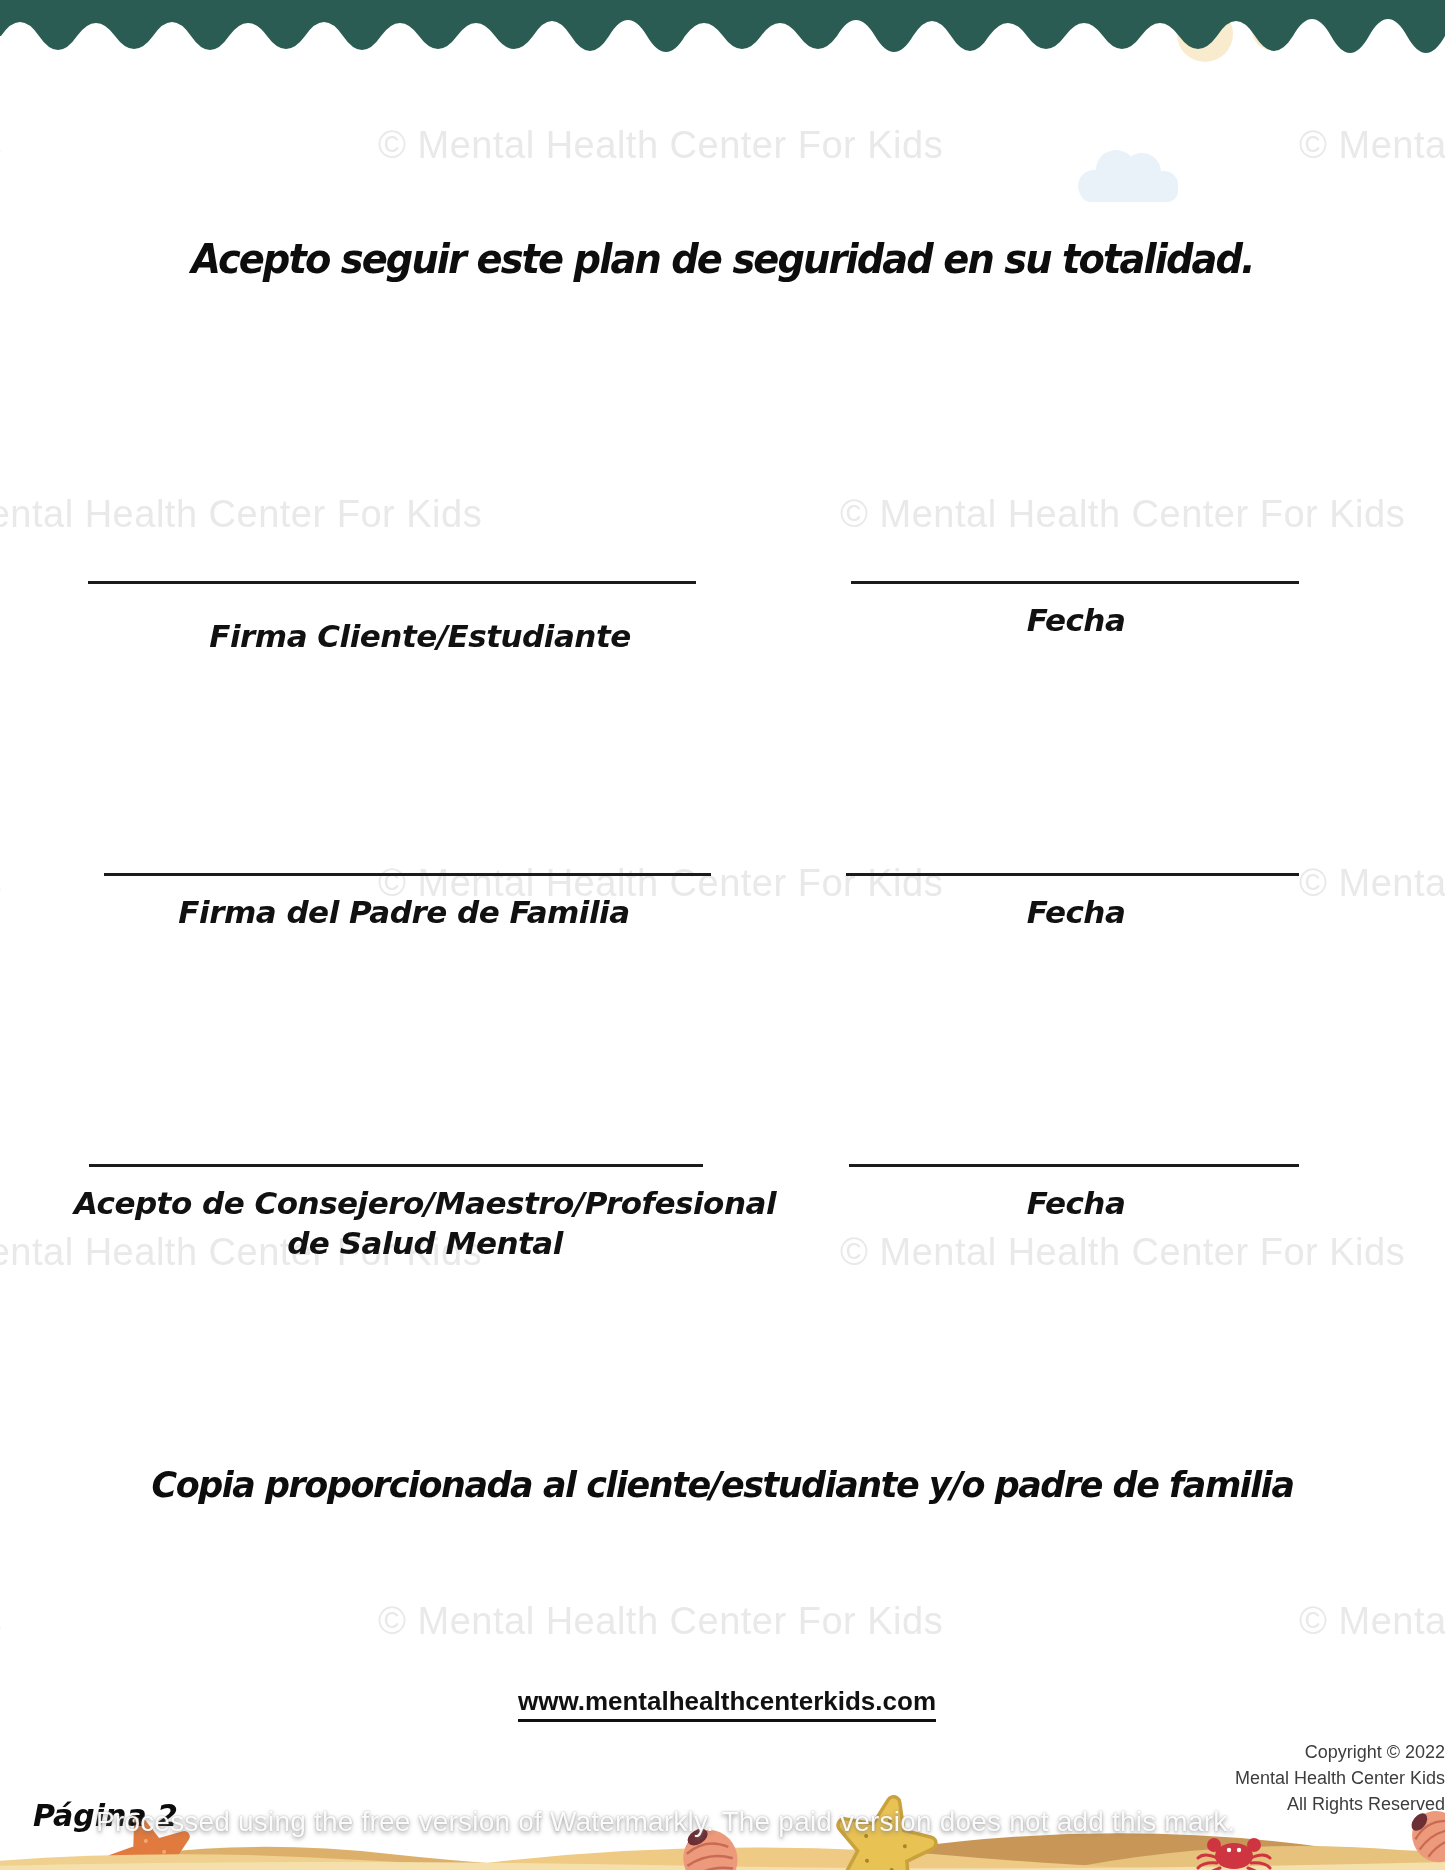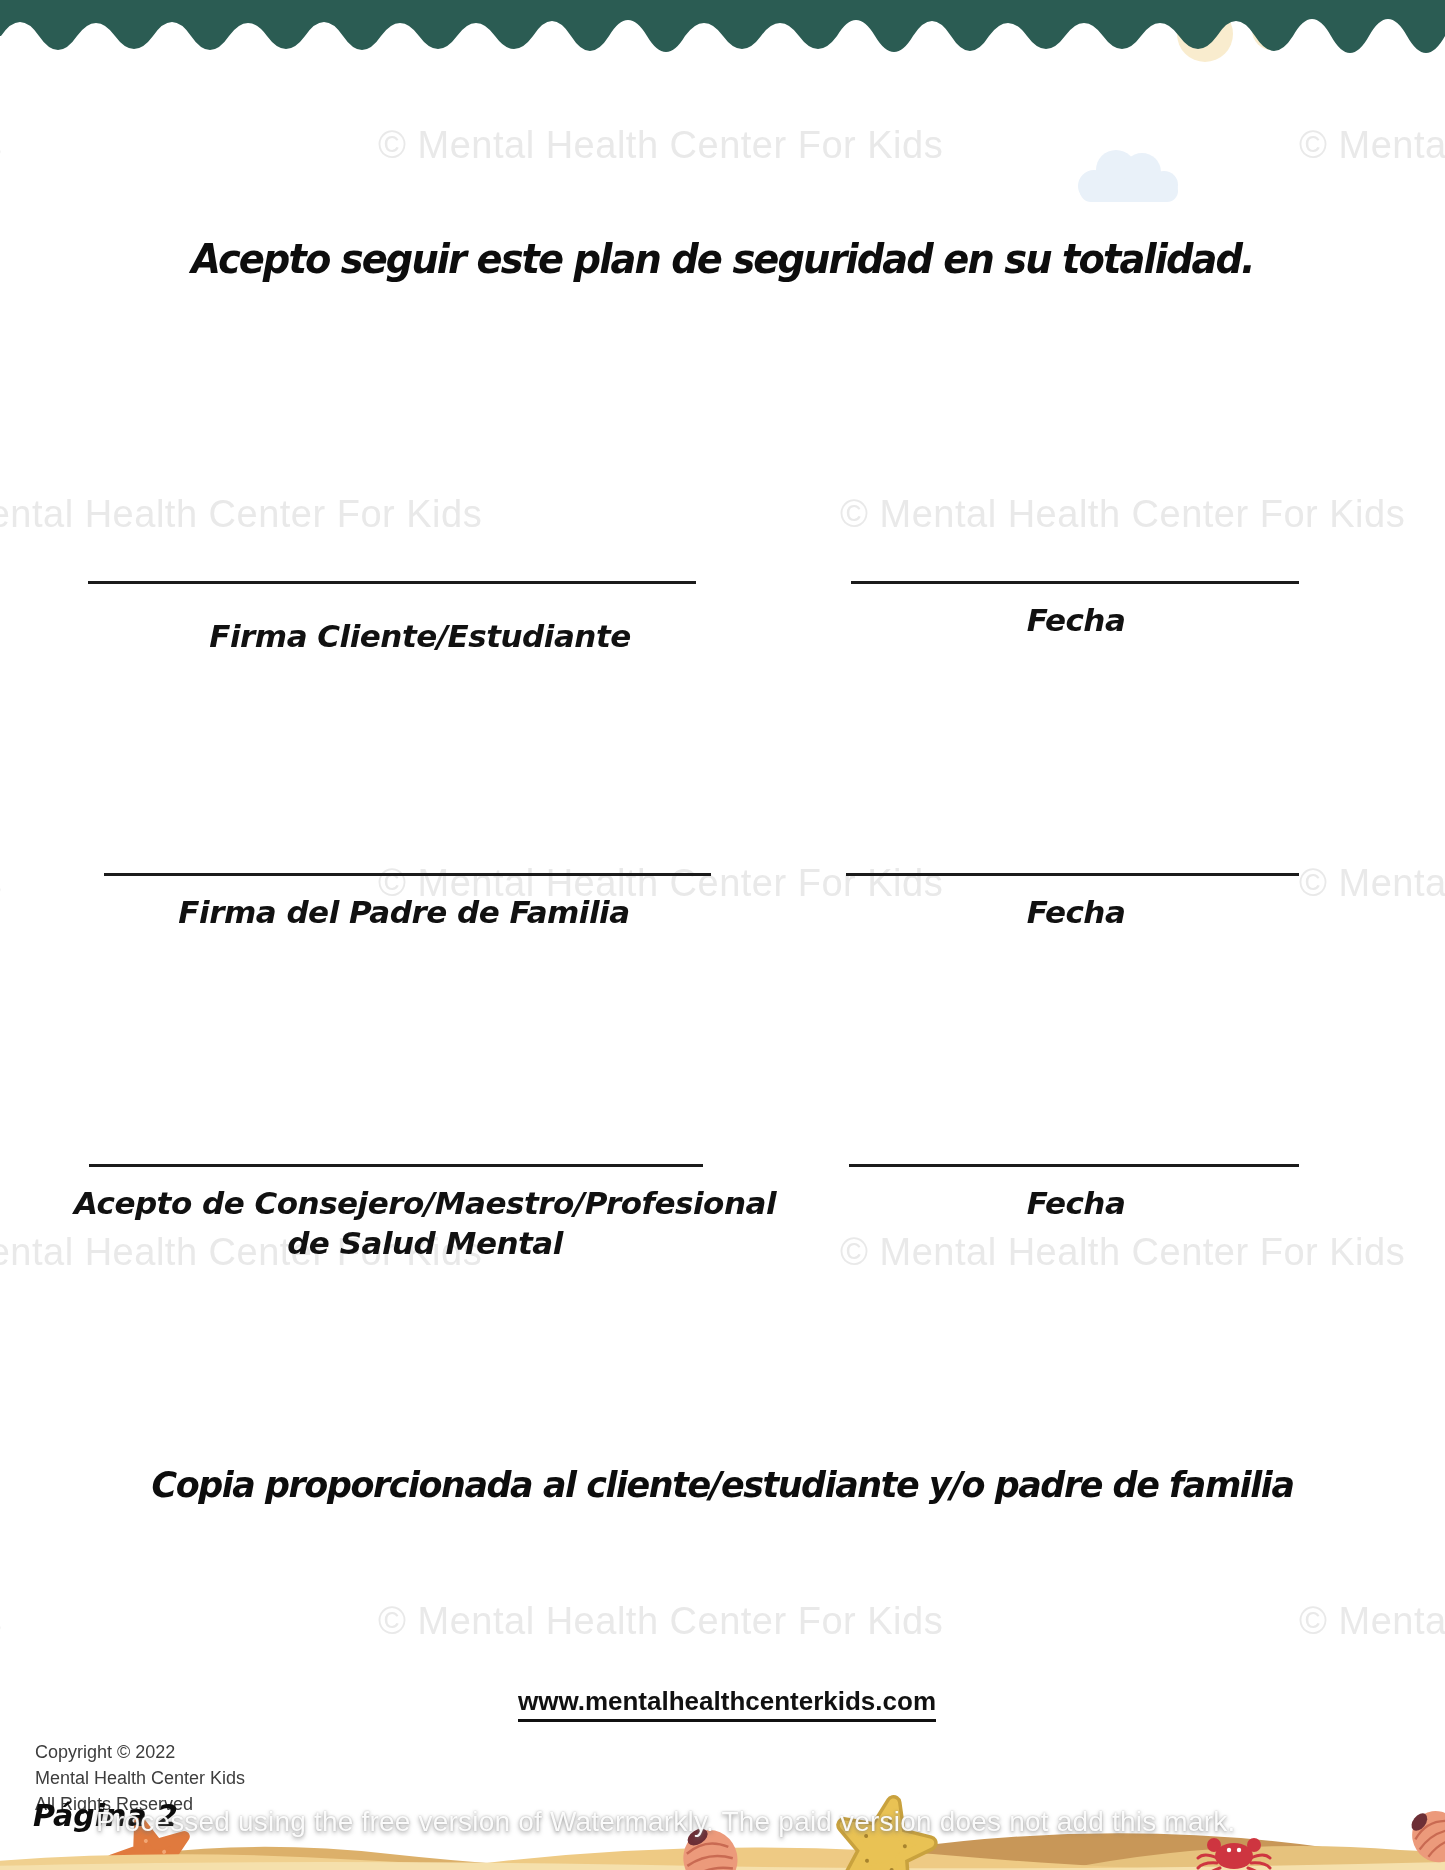--- a/index.html
+++ b/index.html
@@ -13,21 +13,21 @@
   .title{position:absolute;left:0;width:1445px;text-align:center;
          font-family:"DejaVu Sans",sans-serif;font-style:italic;font-weight:800;
          color:#0d0d0d;z-index:2;}
   .sig-line{position:absolute;height:3px;background:#1b1b1b;z-index:2;}
   .sig-label{position:absolute;text-align:center;font-family:"DejaVu Sans",sans-serif;
              font-style:italic;font-weight:700;font-size:31px;letter-spacing:-0.5px;
              color:#111;z-index:2;line-height:40px;}
   .footer-block{position:absolute;left:22px;width:1410px;text-align:center;z-index:2;}
   .site-link{display:inline-block;font-family:"Liberation Sans",sans-serif;font-weight:700;
              font-size:26px;color:#111;border-bottom:3px solid #111;padding-bottom:2px;}
-  .foot-small{position:absolute;left:35px;width:1410px;text-align:left;
+  .foot-small{position:absolute;left:35px;width:1410px;text-align:right;
               font-family:"Liberation Sans",sans-serif;font-size:18px;color:#3d3d3d;z-index:2;}
   .page-num{position:absolute;left:33px;top:1798px;font-family:"DejaVu Sans",sans-serif;
             font-style:italic;font-weight:700;font-size:30px;color:#0c0c0c;z-index:4;}
   .wmly{position:absolute;left:80px;top:1806px;width:1320px;white-space:nowrap;
         font-family:"Liberation Sans",sans-serif;font-size:28px;font-weight:400;
         letter-spacing:0.2px;color:rgba(255,255,255,0.94);z-index:6;
         text-shadow:0 2px 4px rgba(110,110,110,0.65),0 0 2px rgba(130,130,130,0.5);margin-left:16px;}
   svg{display:block;}
 </style>
 </head>

